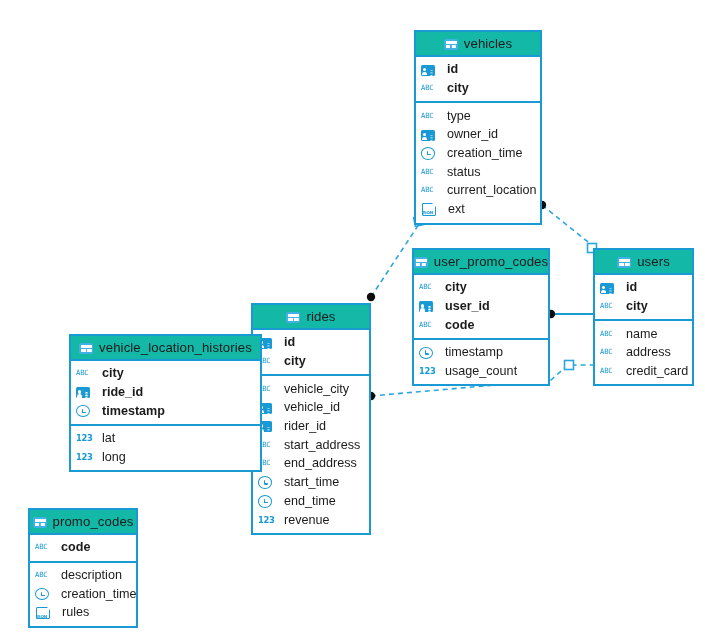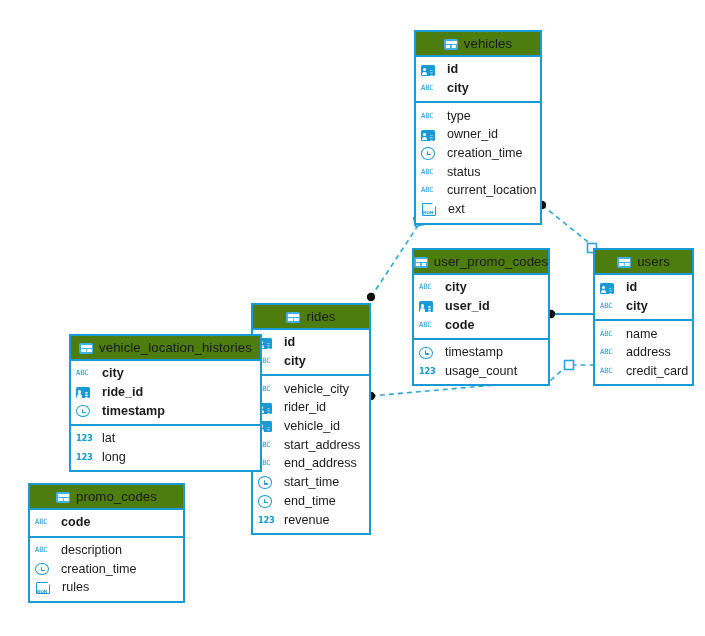--- a/index.html
+++ b/index.html
@@ -19,21 +19,21 @@
     box-sizing:border-box;
     z-index:2;
   }
   .tbl-title{
     height:25px;
     display:flex;align-items:center;justify-content:center;
     gap:6px;
     border-bottom:2px solid #1a9ad4;
     box-sizing:border-box;
     padding:0 8px;
-    background:#4d7c0f;
+    background:#14b8a6;
   }
   .tbl-title .tname{
     font-size:13.2px;color:#1b1b1b;white-space:nowrap;letter-spacing:0.1px;
   }
   .sect{box-sizing:border-box;padding:3px 0 4px 0;}
   .sect.pk{border-bottom:2px solid #1a9ad4;}
   .row{
     display:flex;align-items:center;gap:12px;
     height:18.7px;padding:0 6px 0 5px;
     white-space:nowrap;
@@ -270,25 +270,25 @@
           <span class="fname">city</span>
         </div>
       </div>
       <div class="sect">
         <div class="row">
           <span class="ic ic-abc">ABC</span>
           <span class="fname">vehicle_city</span>
         </div>
         <div class="row">
           <span class="ic ic-id"></span>
+          <span class="fname">vehicle_id</span>
+        </div>
+        <div class="row">
+          <span class="ic ic-id"></span>
           <span class="fname">rider_id</span>
-        </div>
-        <div class="row">
-          <span class="ic ic-id"></span>
-          <span class="fname">vehicle_id</span>
         </div>
         <div class="row">
           <span class="ic ic-abc">ABC</span>
           <span class="fname">start_address</span>
         </div>
         <div class="row">
           <span class="ic ic-abc">ABC</span>
           <span class="fname">end_address</span>
         </div>
         <div class="row">
@@ -328,21 +328,21 @@
         <div class="row">
           <span class="ic ic-num">123</span>
           <span class="fname">lat</span>
         </div>
         <div class="row">
           <span class="ic ic-num">123</span>
           <span class="fname">long</span>
         </div>
       </div>
     </div>
-    <div class="tbl" style="left: 28px; top: 483px; width: 157px;">
+    <div class="tbl" style="left: 28px; top: 508px; width: 110px;">
       <div class="tbl-title">
         <span class="ic ic-table"></span>
         <span class="tname">promo_codes</span>
       </div>
       <div class="sect pk">
         <div class="row key">
           <span class="ic ic-abc">ABC</span>
           <span class="fname">code</span>
         </div>
       </div>

